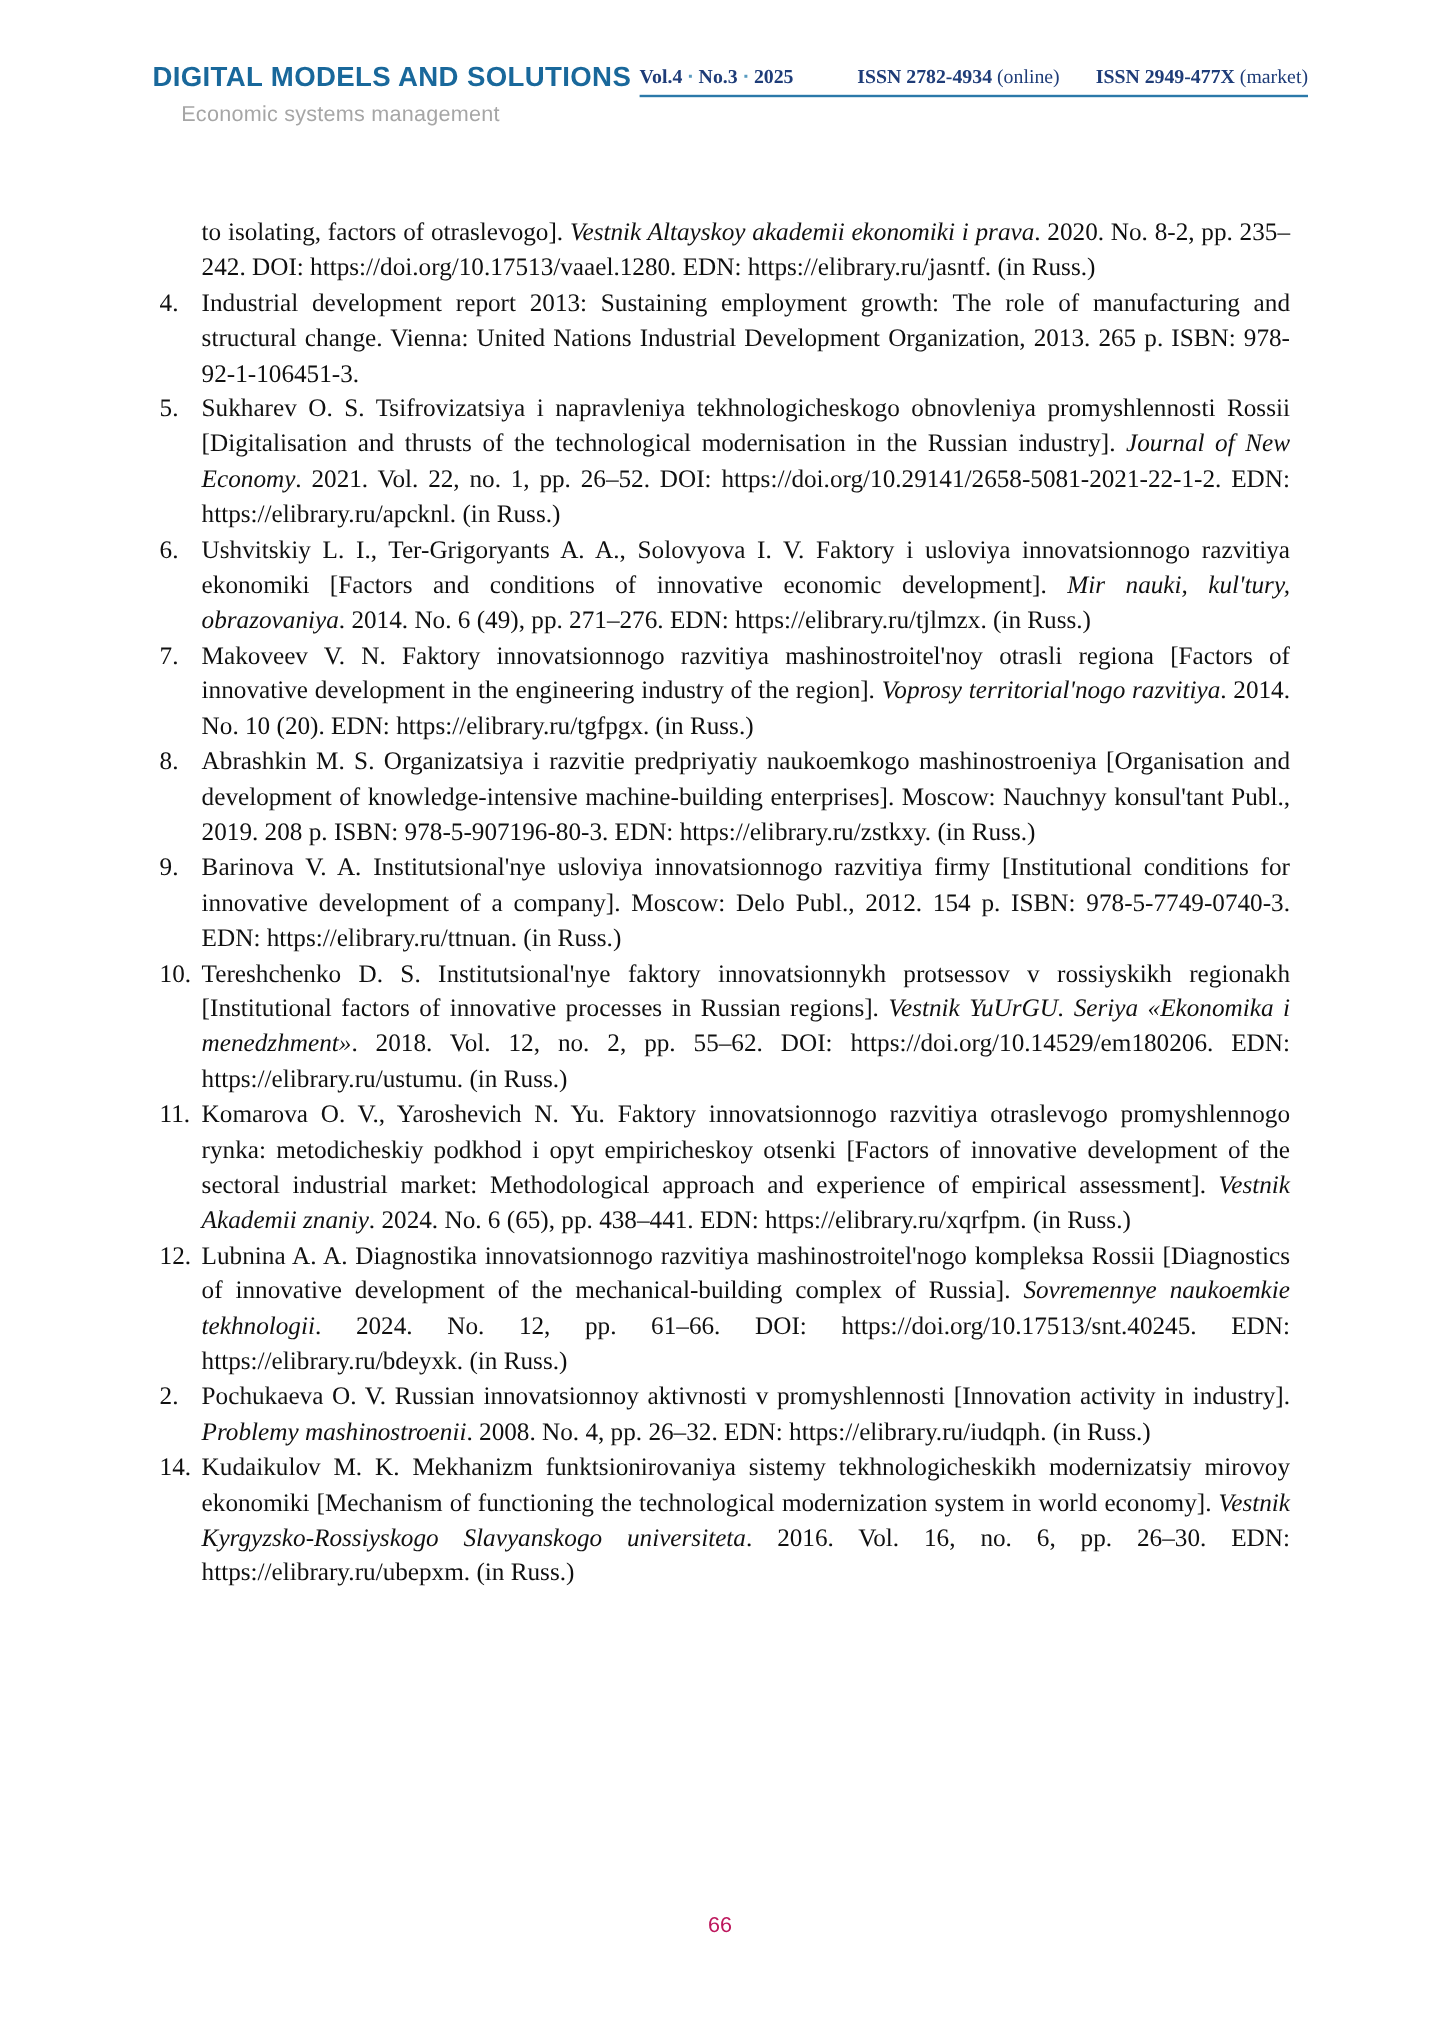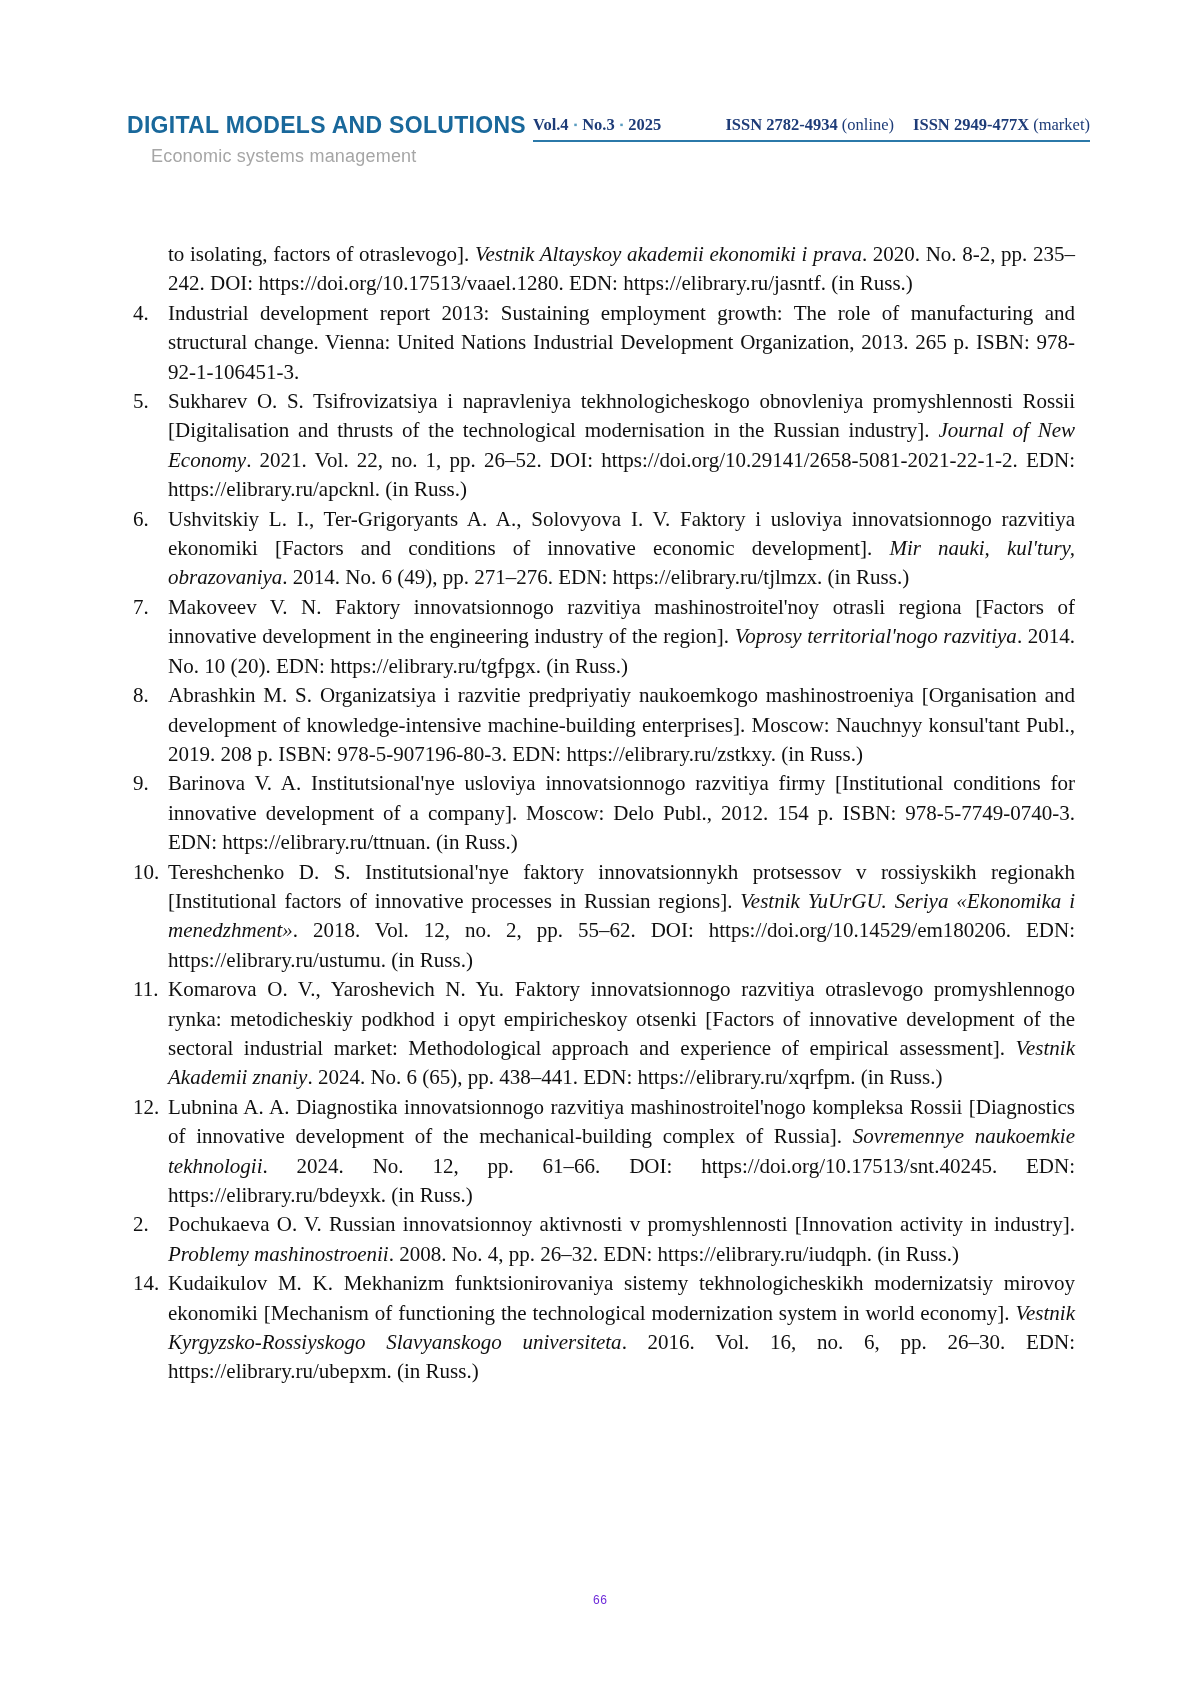--- a/index.html
+++ b/index.html
@@ -13,21 +13,21 @@
     height: 1697px;
     background: #ffffff;
     overflow: hidden;
     font-family: "Liberation Serif", serif;
   }
 
   
   .page-header {
     display: flex;
     align-items: flex-start;
-    padding: 112px 110px 0 127px;
+    padding: 51px 110px 0 127px;
   }
   .header-left {
     flex: 0 0 auto;
     width: 398px;
   }
   .journal-title {
     margin: 0;
     font-family: "Liberation Sans", sans-serif;
     font-weight: 700;
     font-size: 23px;
@@ -63,21 +63,21 @@
     white-space: nowrap;
   }
   .vol-group .sep {
     color: #5a9cc0;
     font-size: 10px;
     padding: 0 5px;
     vertical-align: 2px;
   }
   .issn-group {
     display: flex;
-    gap: 19px;
+    gap: 30px;
   }
   .issn-label {
     font-weight: 400;
   }
 
   
   .page-main {
     margin: 73px 125px 0 133px;
     font-size: 21px;
     line-height: 29.4px;
@@ -100,23 +100,23 @@
     font-style: italic;
   }
 
   
   .page-footer {
     position: absolute;
     top: 1594px;
     left: 0;
     right: 0;
     text-align: center;
-    font-family: Liberation Mono, monospace;
-    font-size: 12px;
-    color: #6d28d9;
+    font-family: Liberation Sans, sans-serif;
+    font-size: 18px;
+    color: #be185d;
   }
 </style>
 </head>
 <body>
 
 <div class="page">
 
   <header class="page-header">
     <div class="header-left">
       <h1 class="journal-title">DIGITAL MODELS AND SOLUTIONS</h1>

